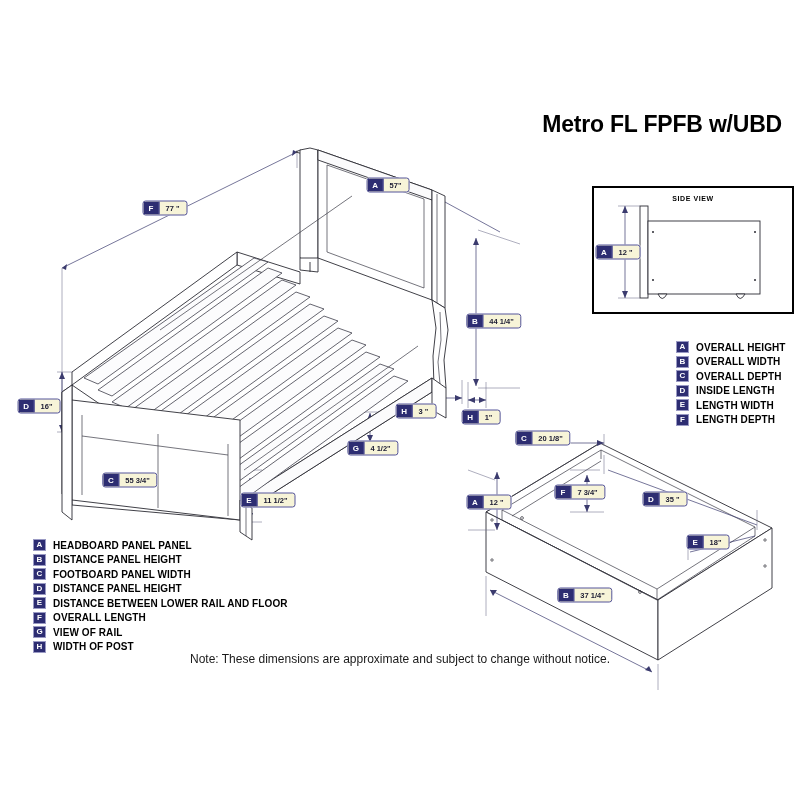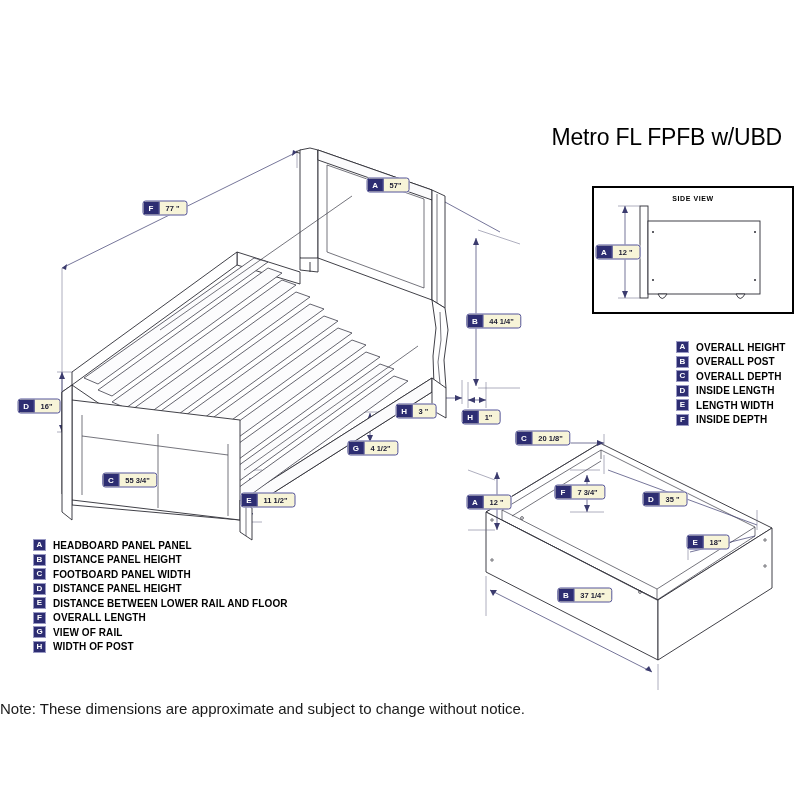--- a/index.html
+++ b/index.html
@@ -27,23 +27,23 @@
     left: 0;
     top: 0;
     width: 800px;
     height: 800px;
     overflow: visible;
   }
   
   .title {
     position: absolute;
     right: 18px;
-    top: 124px;
+    top: 111px;
     font-size: 23px;
-    font-weight: normal;
+    font-weight: bold;
     letter-spacing: -0.2px;
     white-space: nowrap;
     color: #000;
   }
   
   .callout {
     position: absolute;
     display: flex;
     align-items: stretch;
     height: 13px;
@@ -127,22 +127,23 @@
     color: #000;
     white-space: nowrap;
   }
   #legend-left  { left: 33px; top: 538px; }
   #legend-right { left: 676px; top: 340px; }
   
   .note {
     position: absolute;
     left: 0;
     right: 0;
-    top: 700px;
-    font-size: 15px;
+    top: 652px;
+    text-align: center;
+    font-size: 12px;
     color: #1a1a1a;
   }
   
   .ln      { fill: none; stroke: #2b2b33; stroke-width: 0.9; }
   .ln-thin { fill: none; stroke: #3a3a45; stroke-width: 0.7; }
   .ln-slat { fill: none; stroke: #3d3d4a; stroke-width: 0.8; }
   .face    { fill: #ffffff; stroke: #2b2b33; stroke-width: 0.9; }
   .face-sh { fill: #fbfbfc; stroke: #2b2b33; stroke-width: 0.9; }
   .dim     { fill: none; stroke: #3b3b6e; stroke-width: 0.7; }
   .ext     { fill: none; stroke: #6a6a88; stroke-width: 0.55; }
@@ -453,35 +454,35 @@
     </div>
   </div>
 
   <div class="legend" id="legend-right">
     <div class="legend-row">
       <span class="legend-chip">A</span>
       <span class="legend-text">OVERALL HEIGHT</span>
     </div>
     <div class="legend-row">
       <span class="legend-chip">B</span>
-      <span class="legend-text">OVERALL POST</span>
+      <span class="legend-text">OVERALL WIDTH</span>
     </div>
     <div class="legend-row">
       <span class="legend-chip">C</span>
       <span class="legend-text">OVERALL DEPTH</span>
     </div>
     <div class="legend-row">
       <span class="legend-chip">D</span>
       <span class="legend-text">INSIDE LENGTH</span>
     </div>
     <div class="legend-row">
       <span class="legend-chip">E</span>
       <span class="legend-text">LENGTH WIDTH</span>
     </div>
     <div class="legend-row">
       <span class="legend-chip">F</span>
-      <span class="legend-text">INSIDE DEPTH</span>
+      <span class="legend-text">LENGTH DEPTH</span>
     </div>
   </div>
 
   <div class="note">Note:  These dimensions are approximate and subject to change without notice.</div>
 
 </div>
 
 </body></html>

